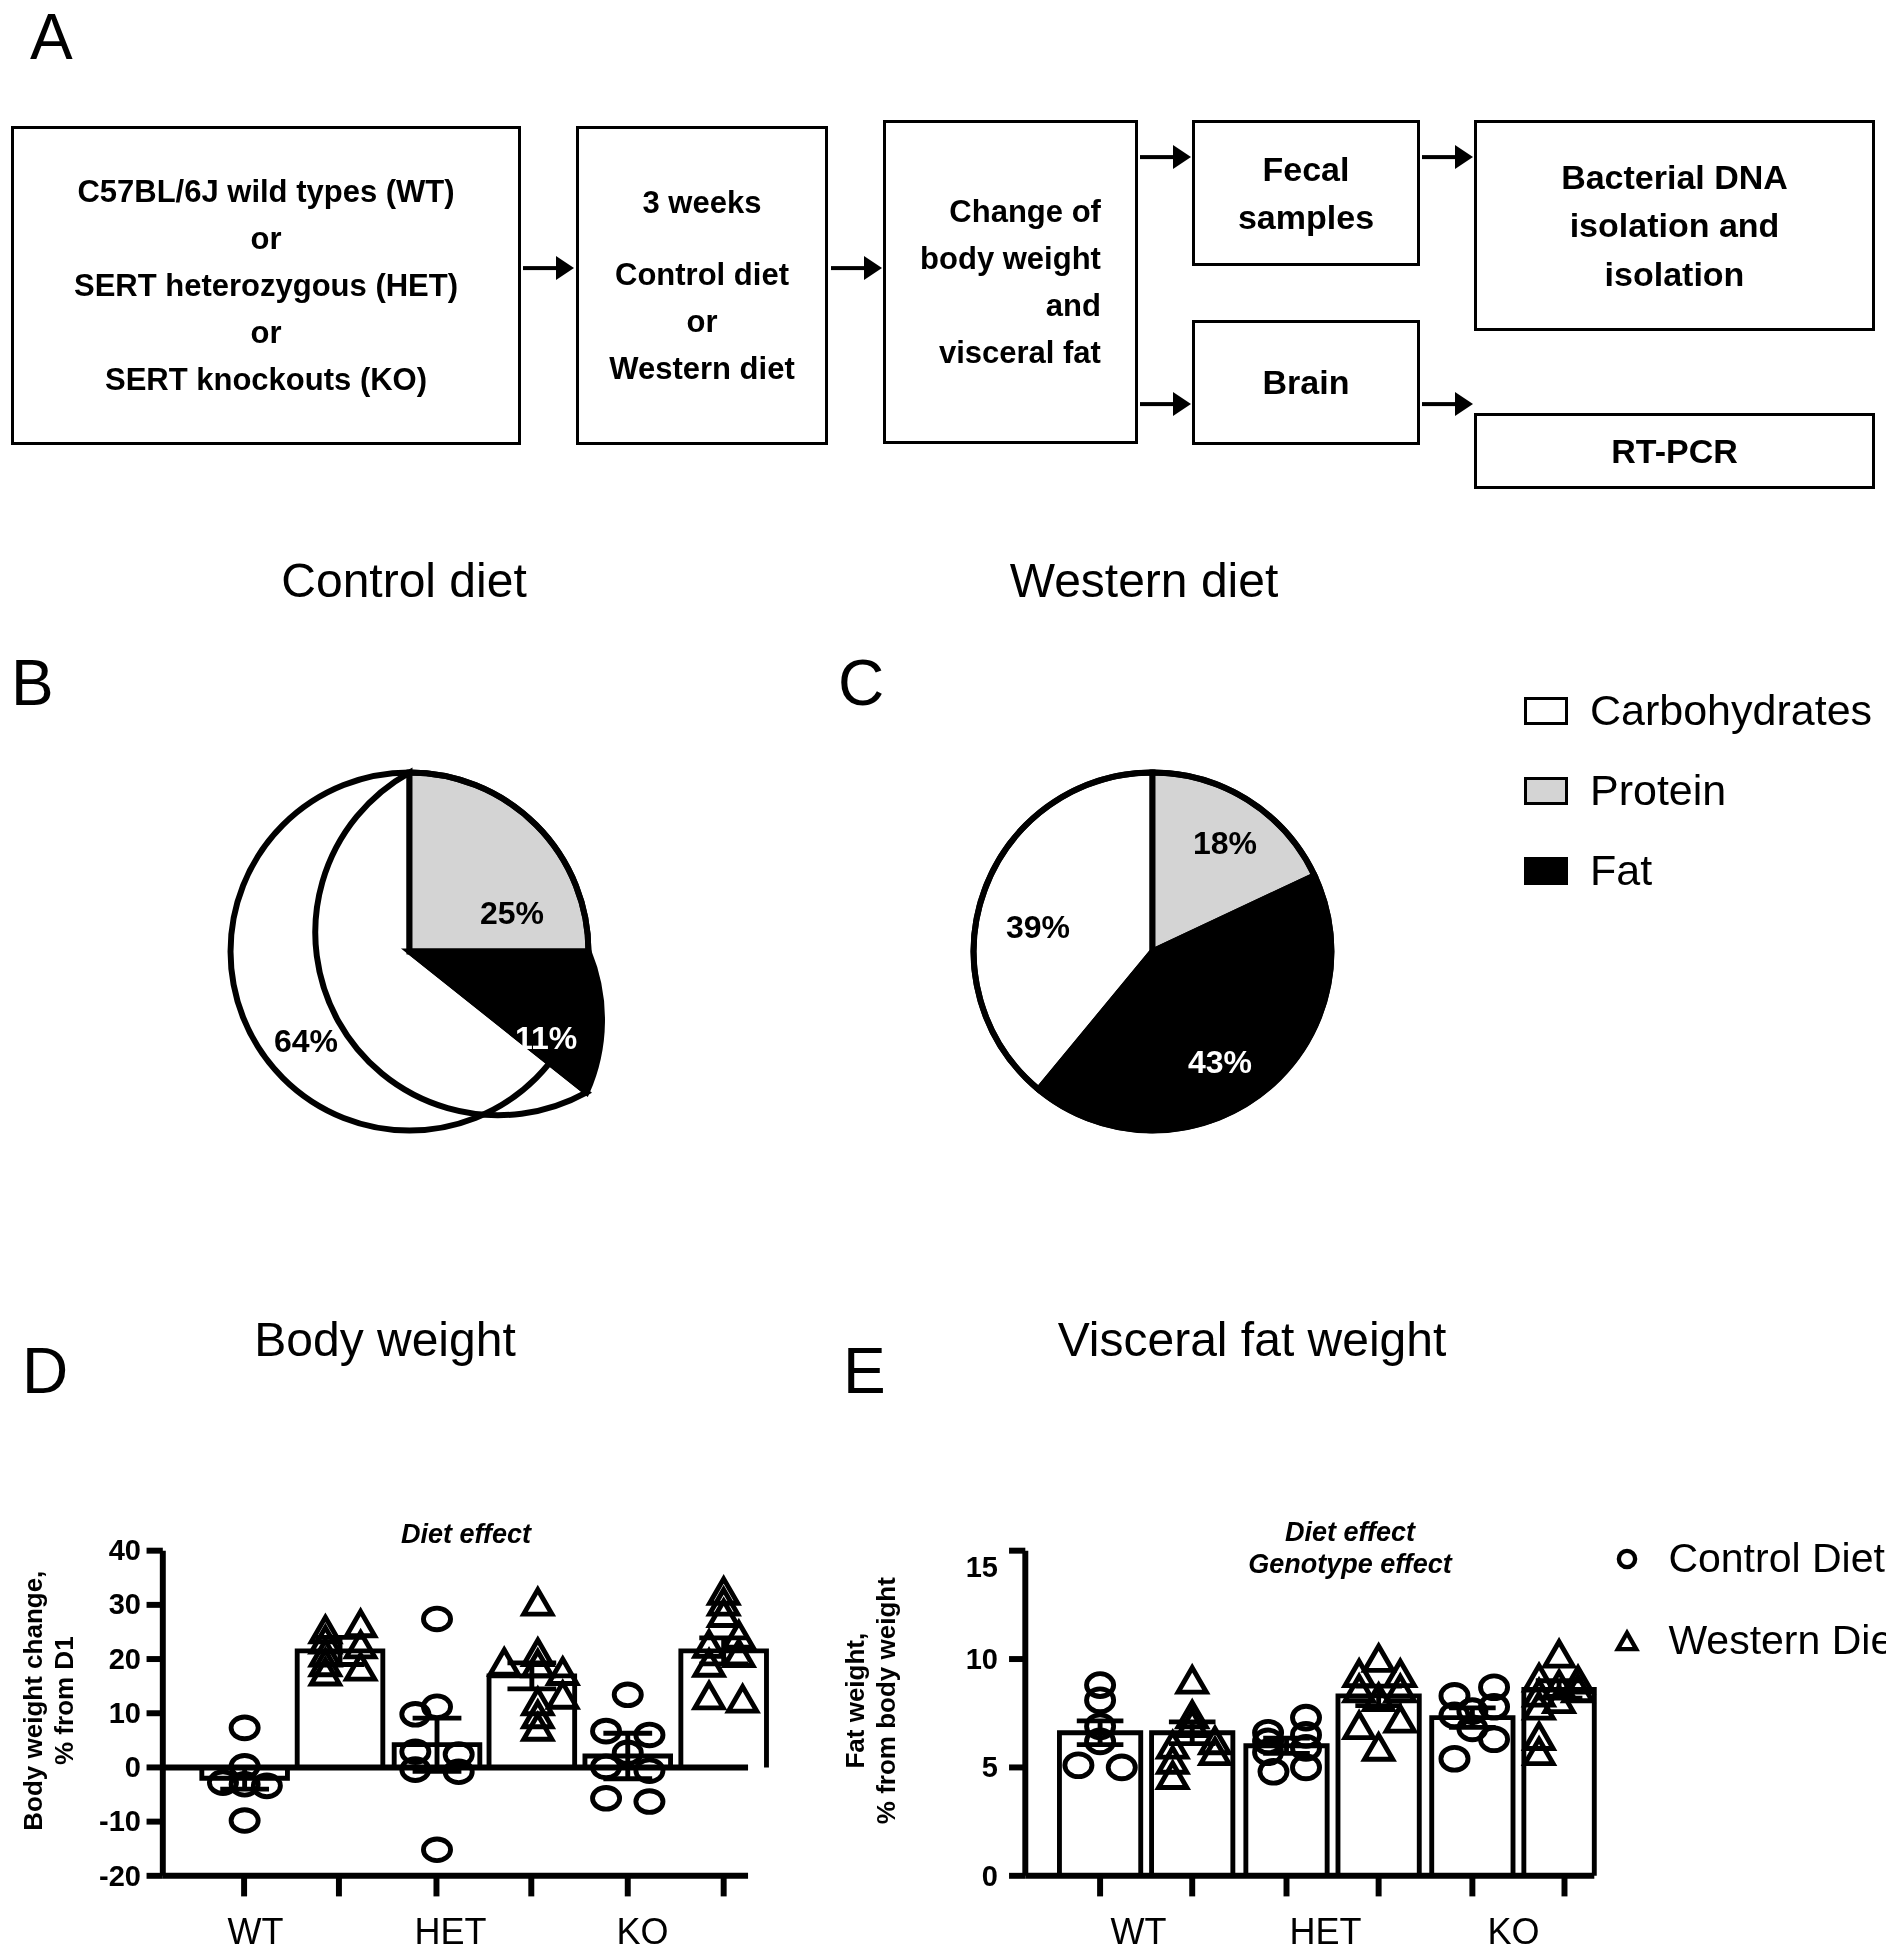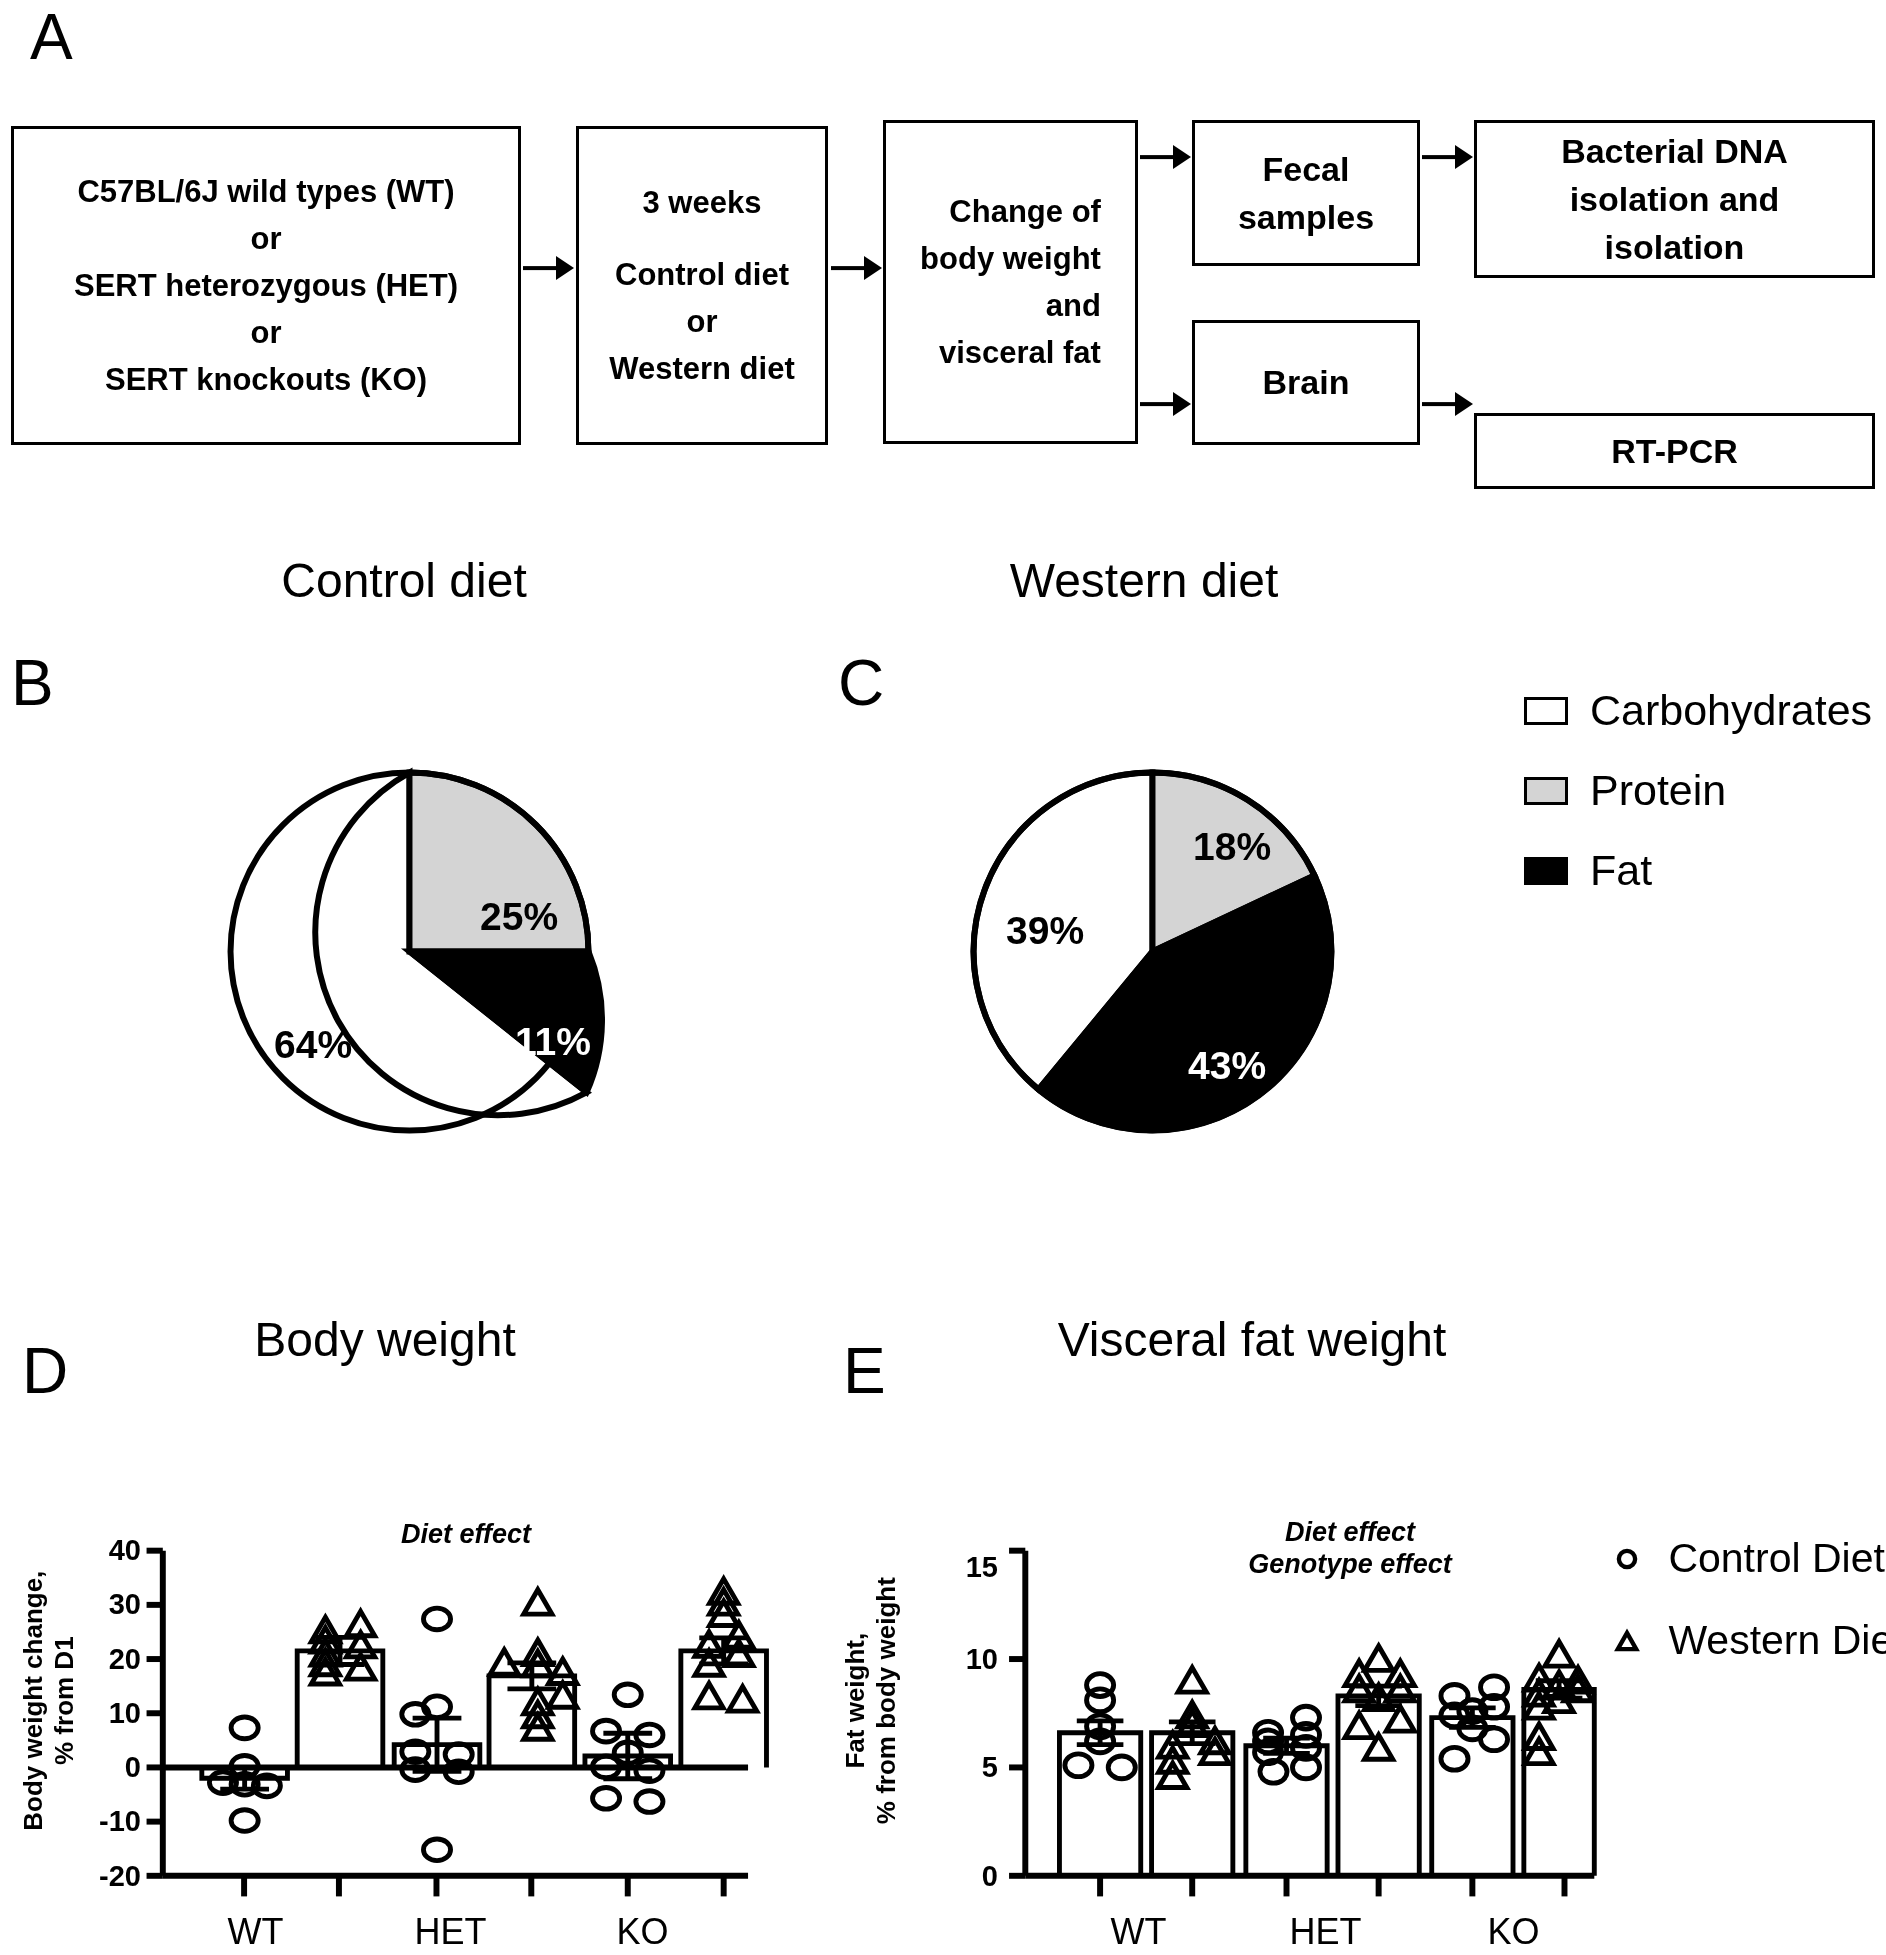--- a/index.html
+++ b/index.html
@@ -14,21 +14,21 @@
         font-family:"Liberation Sans",sans-serif;font-weight:bold;color:#000;}
   .fbox .ln{display:block;}
   .arrow{position:absolute;height:0;}
   .arrow .shaft{position:absolute;left:0;top:50%;height:3.8px;background:#000;transform:translateY(-50%);}
   .arrow .head{position:absolute;top:50%;width:0;height:0;transform:translateY(-50%);
                border-top:12px solid transparent;border-bottom:12px solid transparent;border-left:18.4px solid #000;}
 
   
   .pie-title{position:absolute;font-size:48px;font-family:"Liberation Sans",sans-serif;font-weight:400;text-align:center;}
   .pie-wrap{position:absolute;}
-  .pie-lbl{position:absolute;font-family:"Liberation Sans",sans-serif;font-weight:bold;font-size:39px;line-height:1;white-space:nowrap;}
+  .pie-lbl{position:absolute;font-family:"Liberation Sans",sans-serif;font-weight:bold;font-size:32px;line-height:1;white-space:nowrap;}
 
   .legend{position:absolute;}
   .legend-row{display:flex;align-items:center;margin-bottom:31px;}
   .legend-swatch{width:44px;height:28px;border:3.8px solid #000;box-sizing:border-box;margin-right:22px;flex:0 0 auto;}
   .legend-text{font-size:43px;font-family:"Liberation Sans",sans-serif;font-weight:400;white-space:nowrap;}
 
   
   .chart-title{position:absolute;font-size:48px;font-family:"Liberation Sans",sans-serif;font-weight:400;text-align:center;}
   .axis-title{position:absolute;font-family:"Liberation Sans",sans-serif;font-weight:bold;font-size:26px;
               text-align:center;transform-origin:50% 50%;white-space:nowrap;line-height:1.18;}
@@ -113,21 +113,21 @@
 
   <div class="arrow" style="left:1422px;top:157px;width:52px;">
     <div class="shaft" style="width:34px;"></div>
       <div class="head" style="left:33px;"></div>
   </div>
   <div class="arrow" style="left:1422px;top:404px;width:52px;">
     <div class="shaft" style="width:34px;"></div>
       <div class="head" style="left:33px;"></div>
   </div>
 
-  <div class="fbox" style="left:1474px;top:120px;width:401px;height:158px;font-size:34px;line-height:1.42;">
+  <div class="fbox" style="left:1474px;top:120px;width:401px;height:211px;font-size:34px;line-height:1.42;">
     <div>
       <span class="ln">Bacterial DNA</span>
       <span class="ln">isolation and</span>
       <span class="ln">isolation</span>
     </div>
   </div>
 
   <div class="fbox" style="left:1474px;top:369px;width:401px;height:76px;font-size:34px;margin-top:44px;">
     <div>
         <span class="ln">RT-PCR</span>

